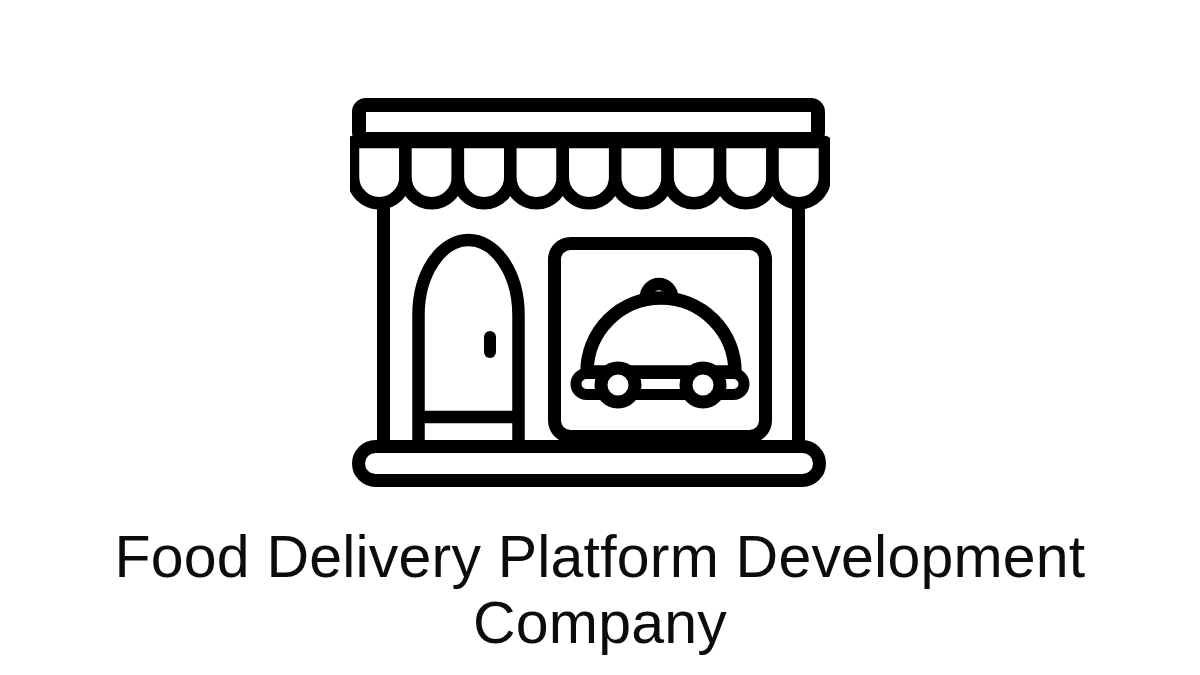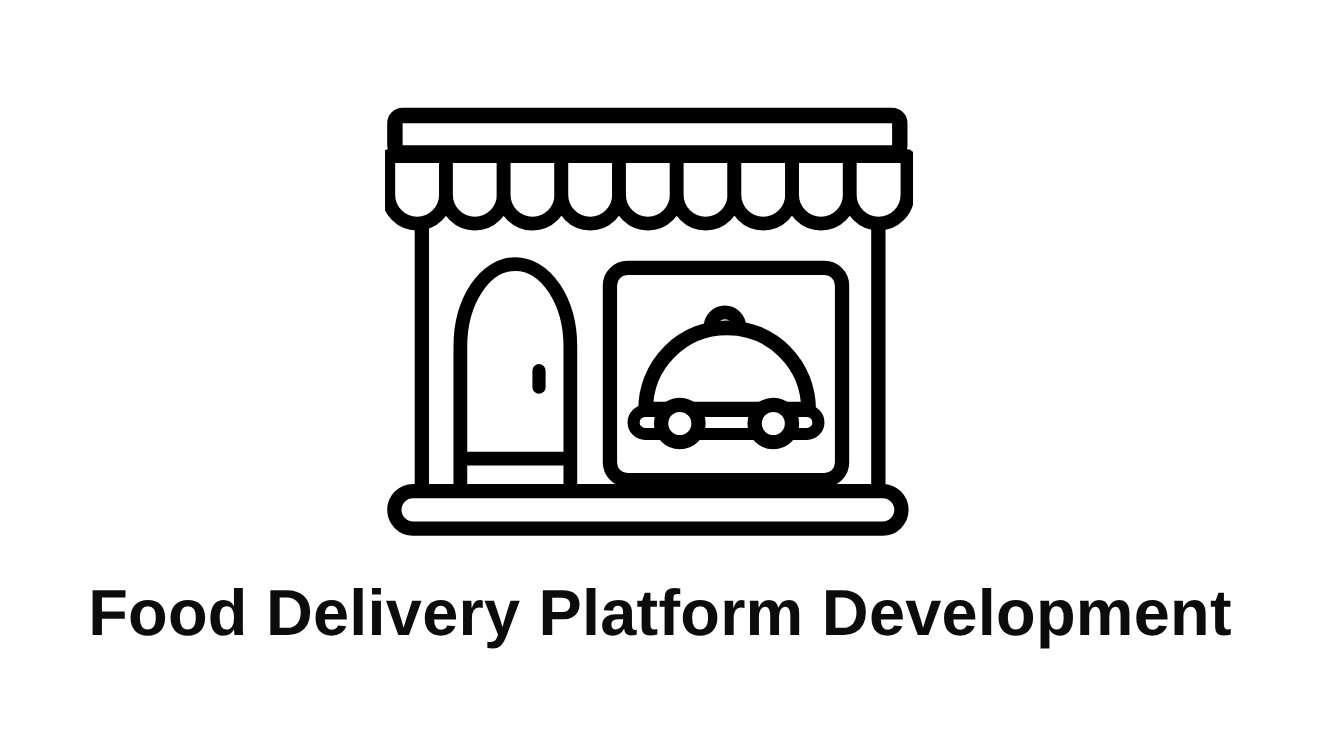--- a/index.html
+++ b/index.html
@@ -17,21 +17,21 @@
   svg .oln { fill:var(--paper); stroke:var(--ink); }
   svg .ln  { fill:none; stroke:var(--ink); }
   svg .fil { fill:var(--ink); stroke:none; }
 
   h1.title {
     position:absolute; left:0; right:0; top:524px;
     margin:0;
     text-align:center;
     font-size:59px;
     line-height:66px;
-    font-weight:700;
+    font-weight:400;
     letter-spacing:0.2px;
     color:var(--title);
   }
 </style>
 </head>
 <body>
 
 <div class="stage">
 
   <div class="icon-wrap">
@@ -65,15 +65,16 @@
       <rect class="oln" x="226" y="283.5" width="168" height="21" rx="10.5" stroke-width="11"></rect>
       <circle class="oln" cx="268" cy="295" r="17" stroke-width="13"></circle>
       <circle class="oln" cx="353" cy="295" r="17" stroke-width="13"></circle>
 
       <rect class="oln" x="8.5" y="356.5" width="461" height="34" rx="17" stroke-width="13"></rect>
     </svg>
   </div>
 
   <h1 class="title">
     <span>Food Delivery Platform Development</span><br>
+    <span>Company</span>
   </h1>
 
 </div>
 
 </body></html>

